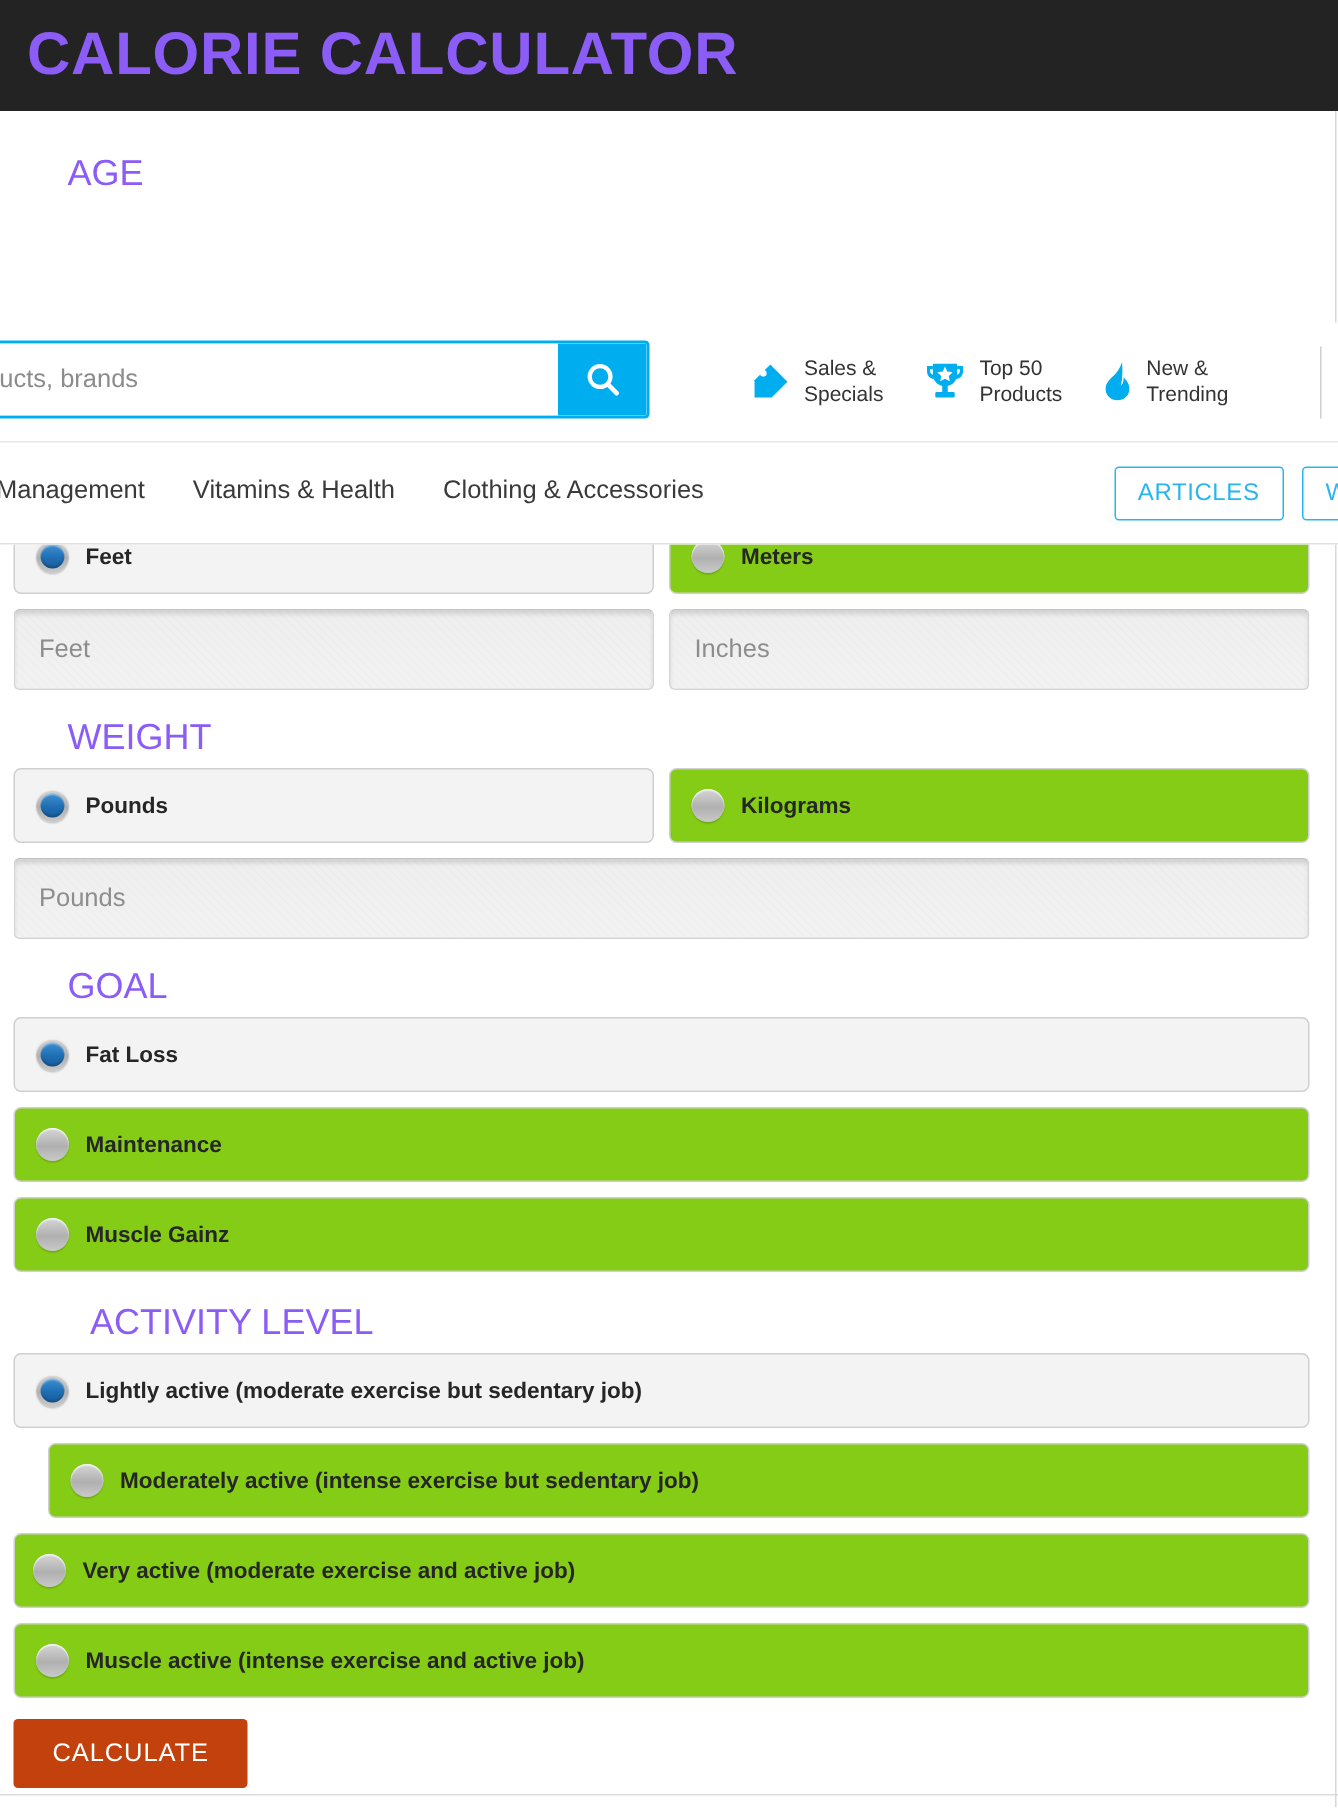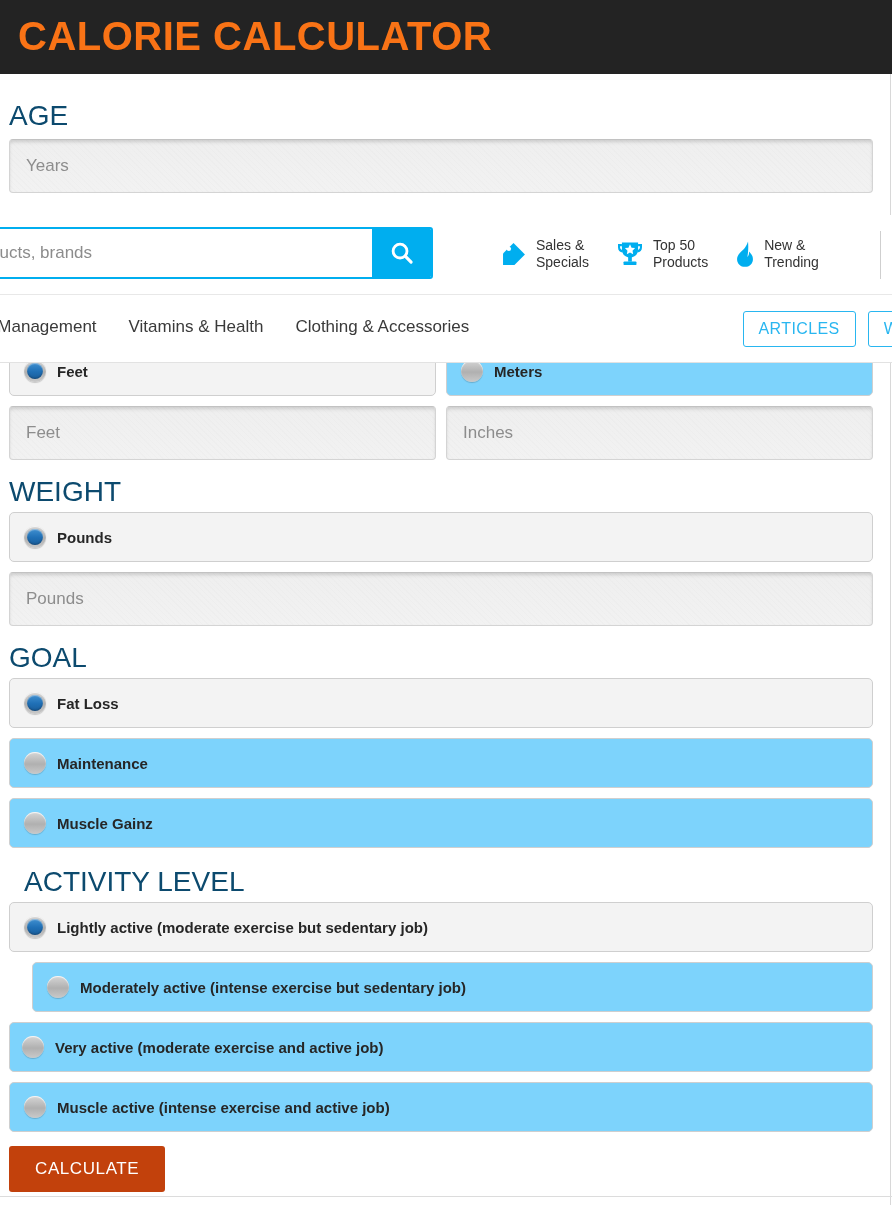--- a/index.html
+++ b/index.html
@@ -29,45 +29,46 @@
     background: #232323;
     z-index: 5;
   }
   .title-bar h1 {
     position: absolute;
     left: 18px;
     top: 12px;
     font-size: 40px;
     line-height: 48px;
     font-weight: bold;
-    color: #f97316;
+    color: #8b5cf6;
     letter-spacing: 0.5px;
     font-family: "Liberation Sans", sans-serif;
   }
 
   
   .form-panel {
     position: absolute;
     top: 74px;
     left: 0;
     width: 891px;
     height: 1131px;
     background: #ffffff;
     border-right: 1px solid #d8d8d8;
     z-index: 1;
   }
 
   .section-label {
-    font-size: 28px;
+    font-size: 24px;
     line-height: 28px;
-    color: #0c4a6e;
+    color: #8b5cf6;
     font-weight: normal;
     padding-left: 9px;
     margin-bottom: 3px;
     font-family: "Liberation Sans", sans-serif;
+    margin-left: 36px;
   }
 
   
   .txt-input {
     position: relative;
     height: 54px;
     background:
       repeating-linear-gradient(45deg,
         rgba(0,0,0,0.012) 0px, rgba(0,0,0,0.012) 1px,
         rgba(255,255,255,0) 1px, rgba(255,255,255,0) 4px),
@@ -87,21 +88,21 @@
     font-family: "Liberation Sans", sans-serif;
   }
 
   
   .opt {
     display: flex;
     align-items: center;
     height: 50px;
     border: 1px solid #cfcfcf;
     border-radius: 5px;
-    background: #7dd3fc;
+    background: #84cc16;
     padding: 0 14px;
     cursor: pointer;
   }
   .opt.selected {
     background: #f3f3f3;
   }
   .opt .lbl {
     font-size: 15px;
     font-weight: bold;
     color: #262626;
@@ -288,23 +289,20 @@
 
   <div class="title-bar">
     <h1>CALORIE CALCULATOR</h1>
   </div>
 
   <div class="form-panel">
 
     <div style="position:absolute; left:9px; top:28px; width:873px;">
       <div class="section-label" style="padding-left:0;">AGE</div>
     </div>
-    <div class="txt-input" style="position:absolute; left:9px; top:65px; width:864px;">
-      <span class="ph">Years</span>
-    </div>
 
     <div class="row2" style="position:absolute; left:9px; top:272px; width:864px;">
       <div class="opt selected">
         <span class="radio on"></span>
         <span class="lbl">Feet</span>
       </div>
       <div class="opt">
         <span class="radio"></span>
         <span class="lbl">Meters</span>
       </div>
@@ -317,20 +315,24 @@
       <div class="txt-input">
         <span class="ph">Inches</span>
       </div>
     </div>
 
     <div class="section-label" style="position:absolute; left:9px; top:404px; padding-left:0;">WEIGHT</div>
     <div class="row2" style="position:absolute; left:9px; top:438px; width:864px;">
       <div class="opt selected">
         <span class="radio on"></span>
         <span class="lbl">Pounds</span>
+      </div>
+      <div class="opt">
+        <span class="radio"></span>
+        <span class="lbl">Kilograms</span>
       </div>
     </div>
     <div class="txt-input" style="position:absolute; left:9px; top:498px; width:864px;">
       <span class="ph">Pounds</span>
     </div>
 
     <div class="section-label" style="position:absolute; left:9px; top:570px; padding-left:0;">GOAL</div>
     <div style="position:absolute; left:9px; top:604px; width:864px;">
       <div class="opt selected" style="margin-bottom:10px;">
         <span class="radio on"></span>

